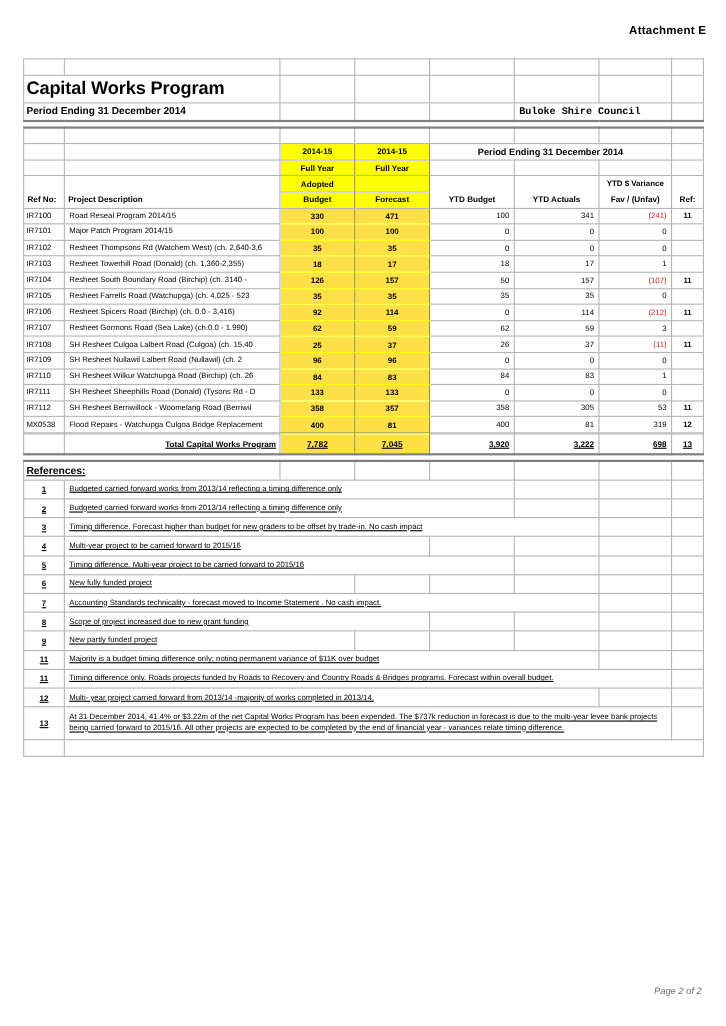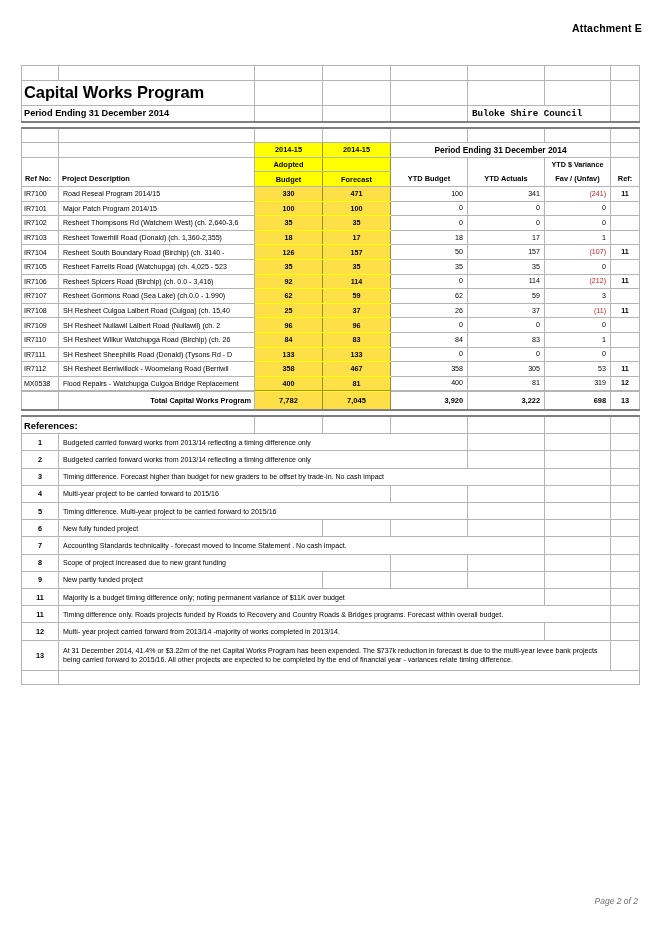--- a/index.html
+++ b/index.html
@@ -20,21 +20,21 @@
   }
   .page-footer{
     position:absolute;
     bottom:27px; right:22px;
     font-size:8.5px;
     font-style:italic;
     color:#6f6f6f;
   }
   .sheet{
     position:absolute;
-    left:21px; top:65px;
+    left:21px; top:53px;
     width:618px;
   }
   table{border-collapse:collapse;width:618px;table-layout:fixed;}
   td{
     border:1px solid #b4b4b4;
     font-size:7.1px;
     padding:0 2px;
     height:13.6px;
     vertical-align:middle;
     overflow:hidden;
@@ -181,20 +181,30 @@
 
       <tr>
         <td></td>
         <td></td>
         <td class="yl-head yl-head-top">2014-15</td>
         <td class="yl-head yl-head-top">2014-15</td>
         <td class="period-hdr" colspan="3">Period Ending 31 December  2014</td>
         <td></td>
       </tr>
 
+      <tr>
+        <td></td>
+        <td></td>
+        <td class="yl-head">Full Year</td>
+        <td class="yl-head">Full Year</td>
+        <td></td>
+        <td></td>
+        <td></td>
+        <td></td>
+      </tr>
 
       <tr>
         <td class="nob"></td>
         <td class="nob"></td>
         <td class="yl-head">Adopted</td>
         <td class="yl-head"></td>
         <td class="nob topline"></td>
         <td class="nob topline"></td>
         <td class="varhdr nob topline">YTD $ Variance</td>
         <td class="nob topline"></td>
@@ -330,41 +340,41 @@
           <td class="yl-cell">133</td>
           <td class="num">0</td>
           <td class="num">0</td>
           <td class="num">0</td>
           <td class="refnum"></td>
         </tr>
         <tr>
           <td class="refno">IR7112</td>
           <td class="desc">SH Resheet Berriwillock - Woomelang Road (Berriwil</td>
           <td class="yl-cell">358</td>
-          <td class="yl-cell">467</td>
+          <td class="yl-cell">357</td>
           <td class="num">358</td>
           <td class="num">305</td>
           <td class="num">53</td>
           <td class="refnum">11</td>
         </tr>
         <tr>
           <td class="refno">MX0538</td>
           <td class="desc">Flood Repairs - Watchupga Culgoa Bridge Replacement</td>
           <td class="yl-cell yl-cell-last">400</td>
           <td class="yl-cell yl-cell-last">81</td>
           <td class="num">400</td>
           <td class="num">81</td>
           <td class="num">319</td>
           <td class="refnum">12</td>
         </tr>
       </tbody>
 
   </table>
 
-  <table style="margin-top:0;">
+  <table style="margin-top:0;text-decoration:underline;">
     <colgroup>
       <col class="c0">
         <col class="c1">
         <col class="c2">
         <col class="c3">
       <col class="c4">
         <col class="c5">
         <col class="c6">
         <col class="c7">
     </colgroup>

